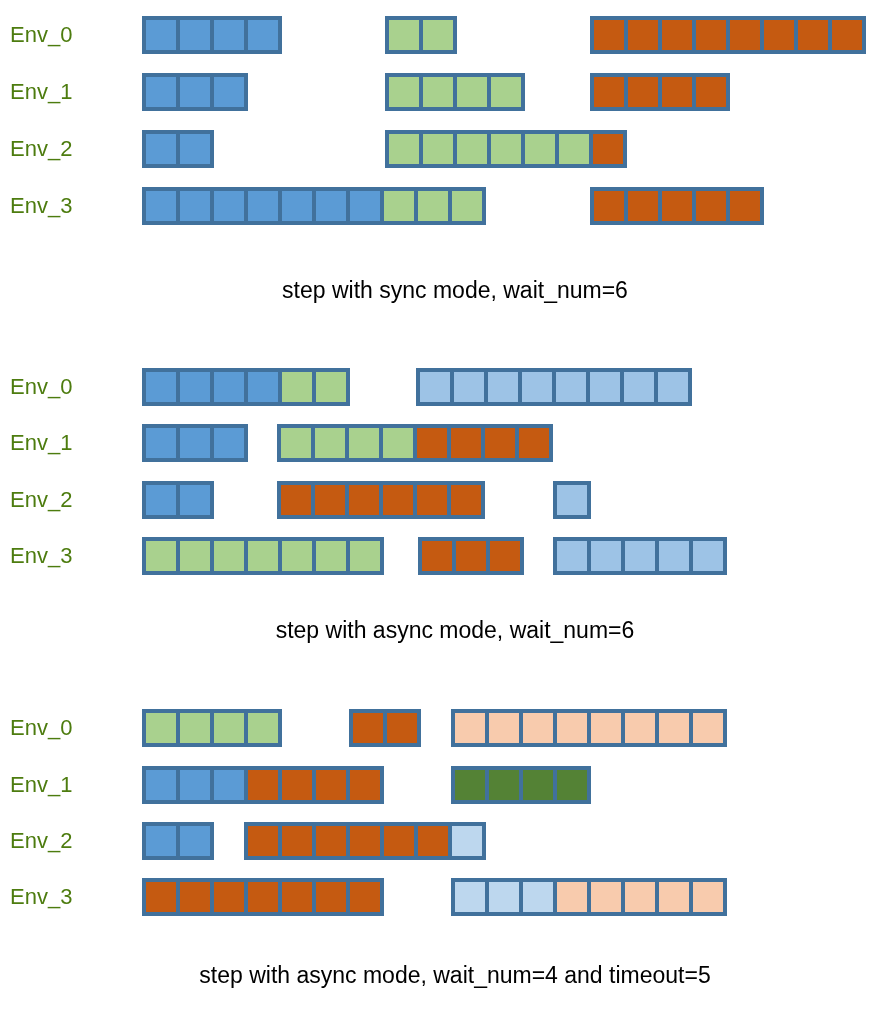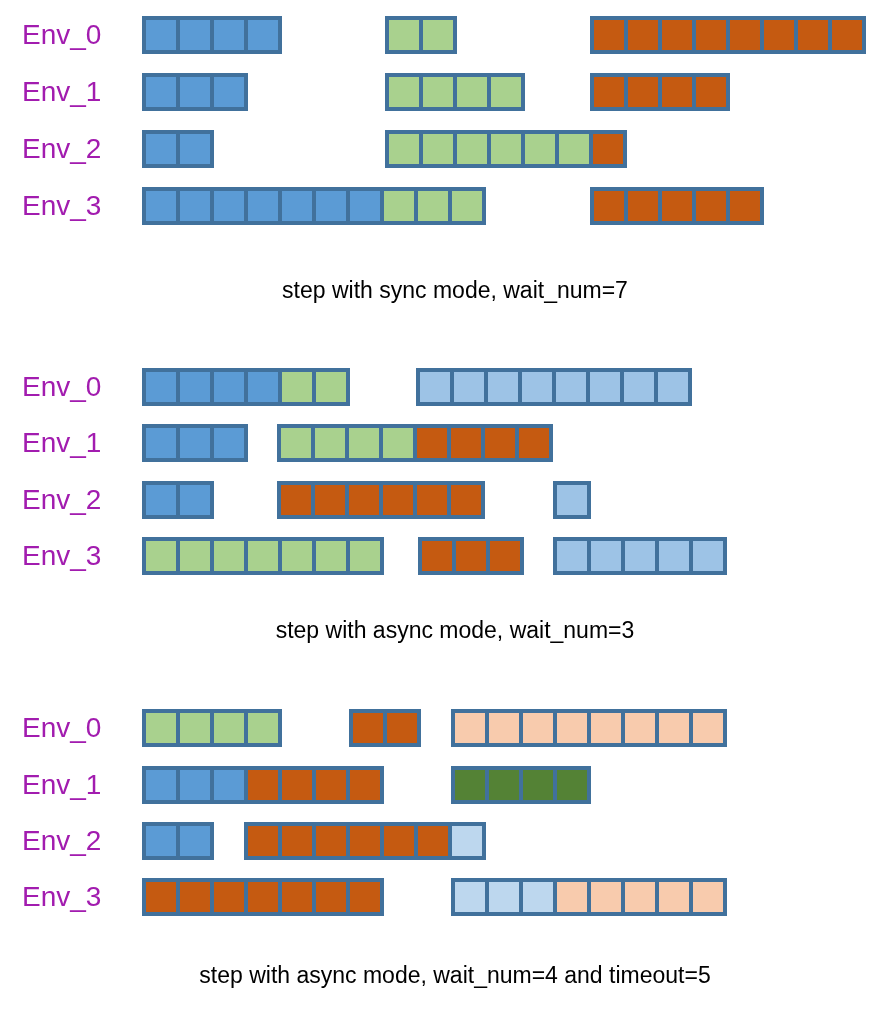--- a/index.html
+++ b/index.html
@@ -10,26 +10,26 @@
   }
   #canvas {
     position: relative;
     width: 882px;
     height: 1020px;
     background: #ffffff;
     overflow: hidden;
   }
   .env-label {
     position: absolute;
-    left: 22px;
+    left: 10px;
     width: 100px;
     height: 38px;
     line-height: 38px;
-    font-size: 28px;
-    color: #a21caf;
+    font-size: 22px;
+    color: #4d7c0f;
     white-space: nowrap;
   }
   .step-bar {
     position: absolute;
     height: 38px;
     display: flex;
     gap: 4px;
     padding: 4px;
     box-sizing: border-box;
   }
@@ -122,21 +122,21 @@
         <div class="step-cell" style="background: rgb(169, 209, 142);"></div>
         <div class="step-cell" style="background: rgb(169, 209, 142);"></div>
       </div>
       <div class="step-bar" style="left: 590px; top: 187px; background: rgb(65, 113, 156);">
         <div class="step-cell" style="background: rgb(197, 90, 17);"></div>
         <div class="step-cell" style="background: rgb(197, 90, 17);"></div>
         <div class="step-cell" style="background: rgb(197, 90, 17);"></div>
         <div class="step-cell" style="background: rgb(197, 90, 17);"></div>
         <div class="step-cell" style="background: rgb(197, 90, 17);"></div>
       </div>
-      <div class="panel-caption" style="top: 277px;">step with sync mode, wait_num=7</div>
+      <div class="panel-caption" style="top: 277px;">step with sync mode, wait_num=6</div>
     </div>
     <div>
       <div class="env-label" style="top: 368px;">Env_0</div>
       <div class="step-bar" style="left: 142px; top: 368px; background: rgb(65, 113, 156);">
         <div class="step-cell" style="background: rgb(91, 155, 213);"></div>
         <div class="step-cell" style="background: rgb(91, 155, 213);"></div>
         <div class="step-cell" style="background: rgb(91, 155, 213);"></div>
         <div class="step-cell" style="background: rgb(91, 155, 213);"></div>
         <div class="step-cell" style="background: rgb(169, 209, 142);"></div>
         <div class="step-cell" style="background: rgb(169, 209, 142);"></div>
@@ -198,21 +198,21 @@
         <div class="step-cell" style="background: rgb(197, 90, 17);"></div>
         <div class="step-cell" style="background: rgb(197, 90, 17);"></div>
       </div>
       <div class="step-bar" style="left: 553px; top: 537px; background: rgb(65, 113, 156);">
         <div class="step-cell" style="background: rgb(157, 195, 230);"></div>
         <div class="step-cell" style="background: rgb(157, 195, 230);"></div>
         <div class="step-cell" style="background: rgb(157, 195, 230);"></div>
         <div class="step-cell" style="background: rgb(157, 195, 230);"></div>
         <div class="step-cell" style="background: rgb(157, 195, 230);"></div>
       </div>
-      <div class="panel-caption" style="top: 617px;">step with async mode, wait_num=3</div>
+      <div class="panel-caption" style="top: 617px;">step with async mode, wait_num=6</div>
     </div>
     <div>
       <div class="env-label" style="top: 709px;">Env_0</div>
       <div class="step-bar" style="left: 142px; top: 709px; background: rgb(65, 113, 156);">
         <div class="step-cell" style="background: rgb(169, 209, 142);"></div>
         <div class="step-cell" style="background: rgb(169, 209, 142);"></div>
         <div class="step-cell" style="background: rgb(169, 209, 142);"></div>
         <div class="step-cell" style="background: rgb(169, 209, 142);"></div>
       </div>
       <div class="step-bar" style="left: 349px; top: 709px; background: rgb(65, 113, 156);">

